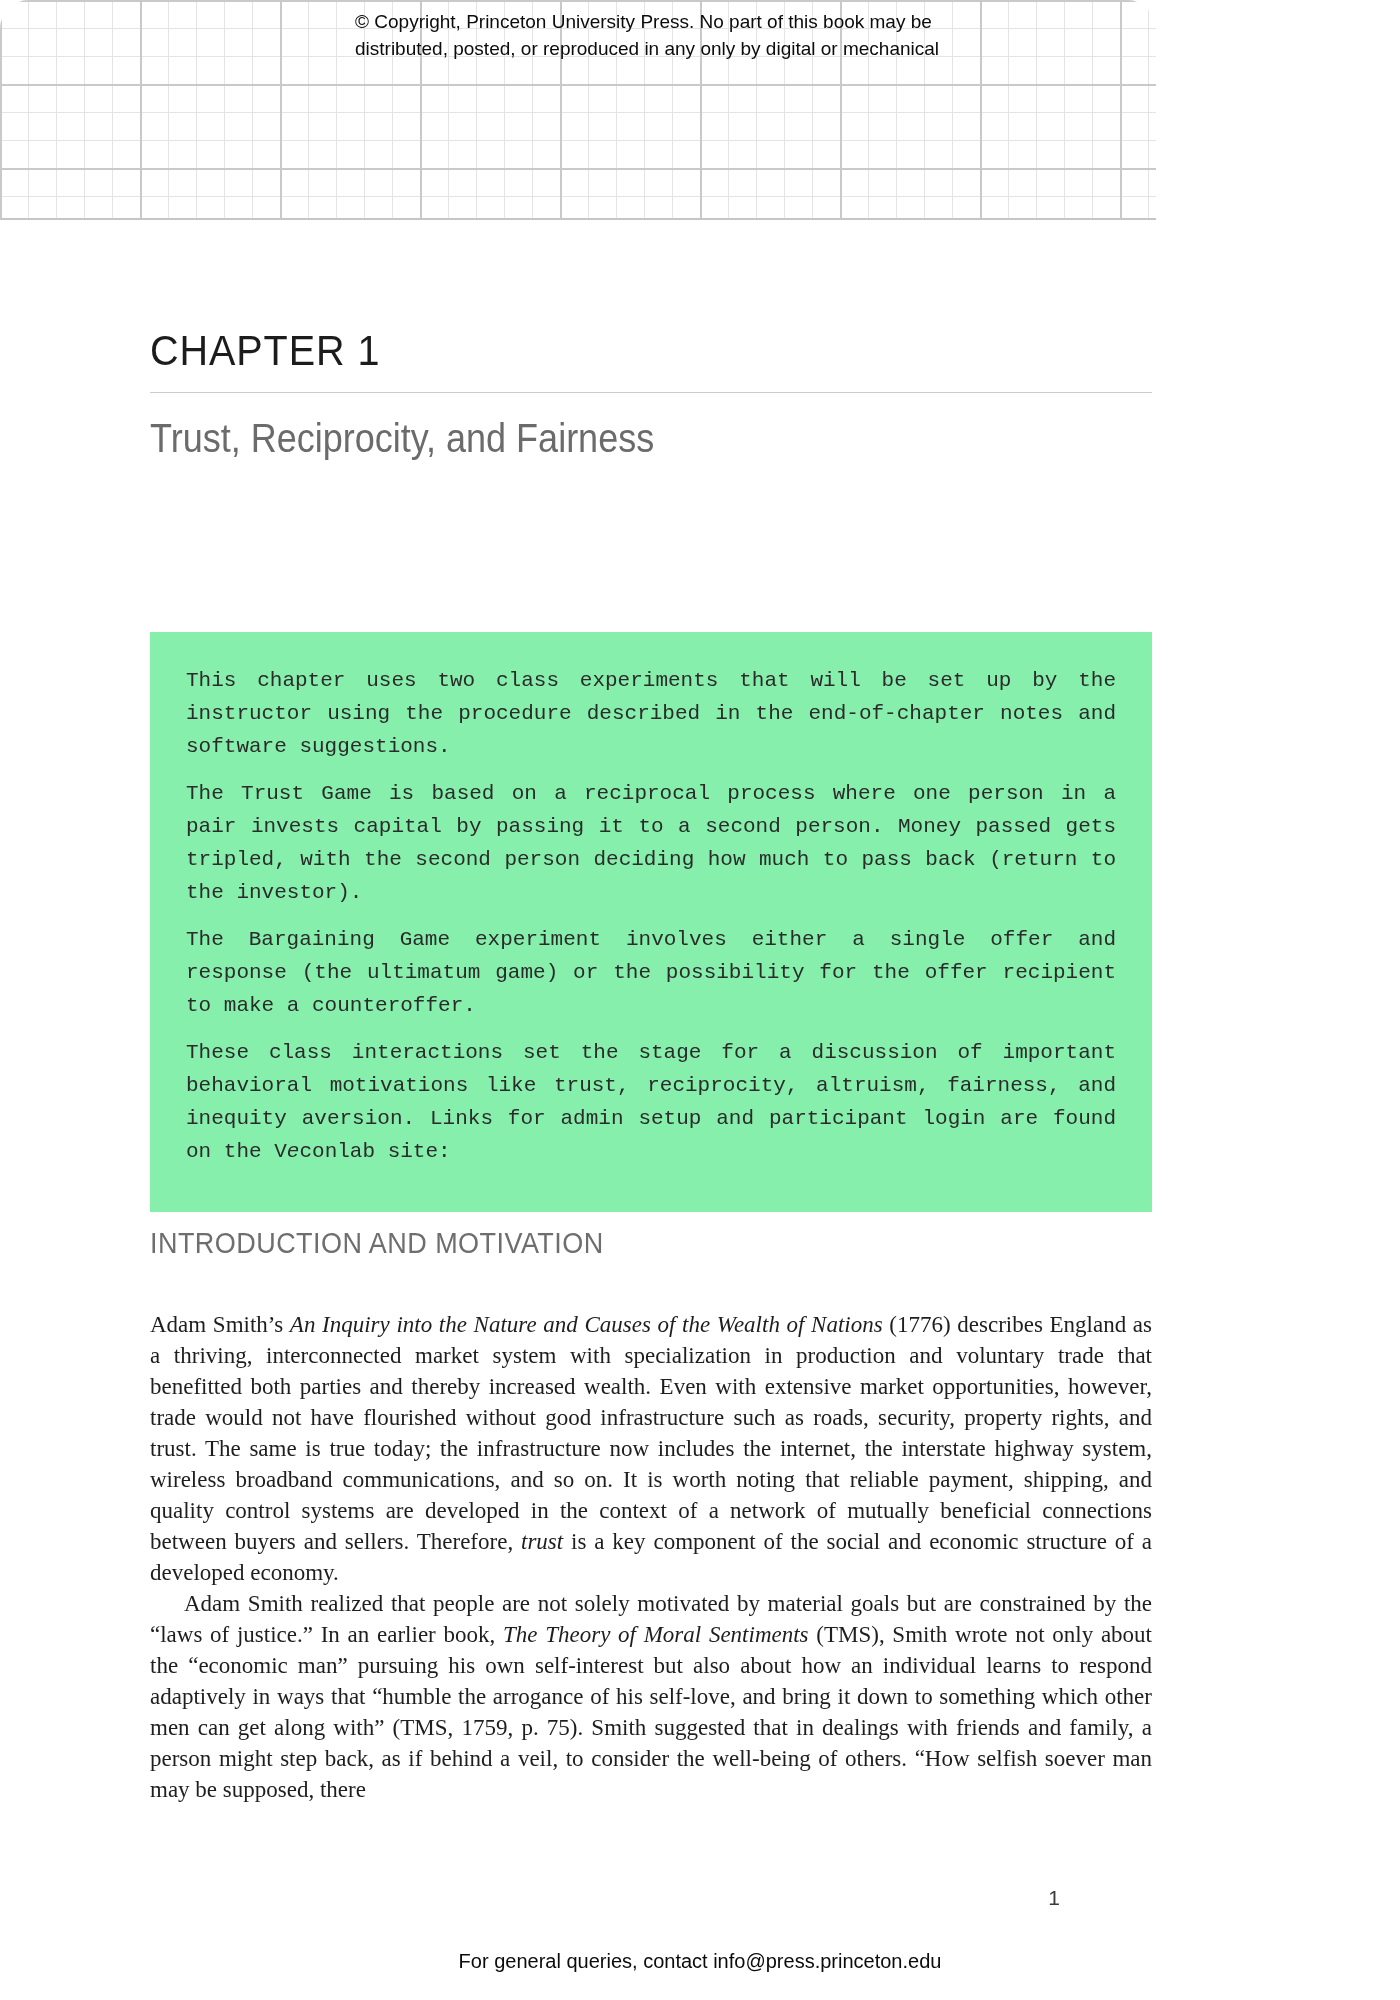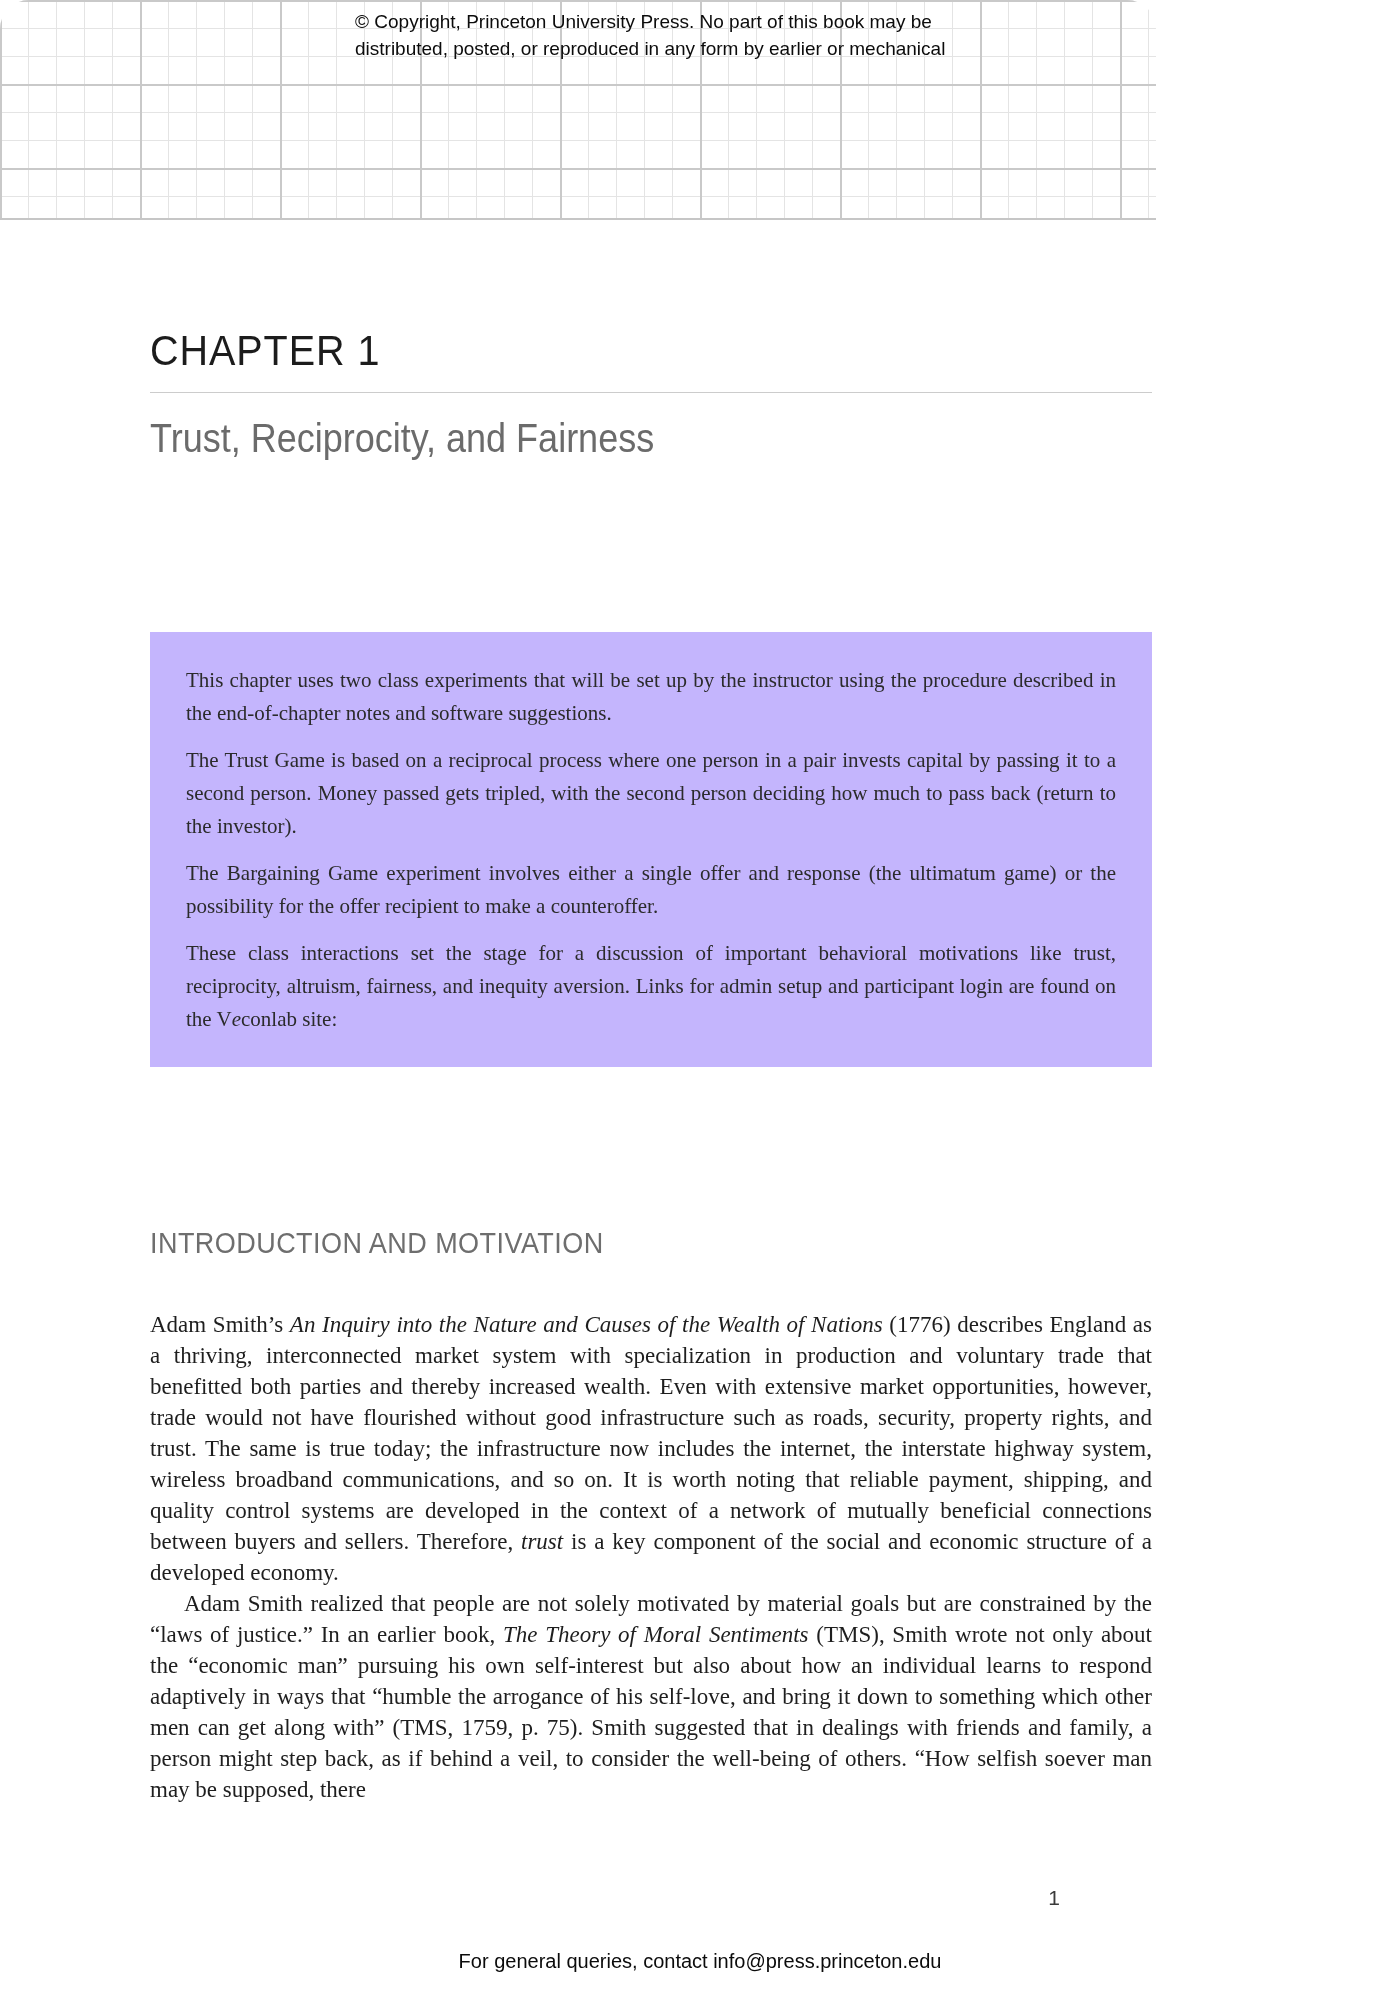--- a/index.html
+++ b/index.html
@@ -67,22 +67,23 @@
     transform-origin:left top;
     white-space:nowrap;
   }
 
   
   .abstract-box{
     position:absolute;
     left:150px; top:632px;
     width:1002px;
     box-sizing:border-box;
-    background:#c4b5fd;
-    padding:32px 36px 17px 36px;
+    background:#86efac;
+    padding:32px 36px 30px 36px;
+    font-family:Liberation Mono, monospace;
   }
   .abstract-box p{
     margin:0 0 14px 0;
     font-size:21px;
     line-height:33px;
     text-align:justify;
     color:#2b2b2b;
   }
   .abstract-box p:last-of-type{margin-bottom:14px;}
   .veconlab-url{
@@ -139,21 +140,21 @@
 </style>
 </head>
 <body>
 
 <div class="page">
 
   <div class="grid-area"></div>
 
   <div class="copyright">
     <div>© Copyright, Princeton University Press. No part of this book may be</div>
-    <div>distributed, posted, or reproduced in any form by earlier or mechanical</div>
+    <div>distributed, posted, or reproduced in any only by digital or mechanical</div>
   </div>
 
   <div class="chapter-label">CHAPTER 1</div>
   <div class="chapter-rule"></div>
   <div class="chapter-title">Trust, Reciprocity, and Fairness</div>
 
   <div class="abstract-box">
     <p>This chapter uses two class experiments that will be set up by the instructor using the procedure described in the end-of-chapter notes and software suggestions.</p>
     <p>The Trust Game is based on a reciprocal process where one person in a pair invests capital by passing it to a second person. Money passed gets tripled, with the second person deciding how much to pass back (return to the investor).</p>
     <p>The Bargaining Game experiment involves either a single offer and response (the ultimatum game) or the possibility for the offer recipient to make a counteroffer.</p>

